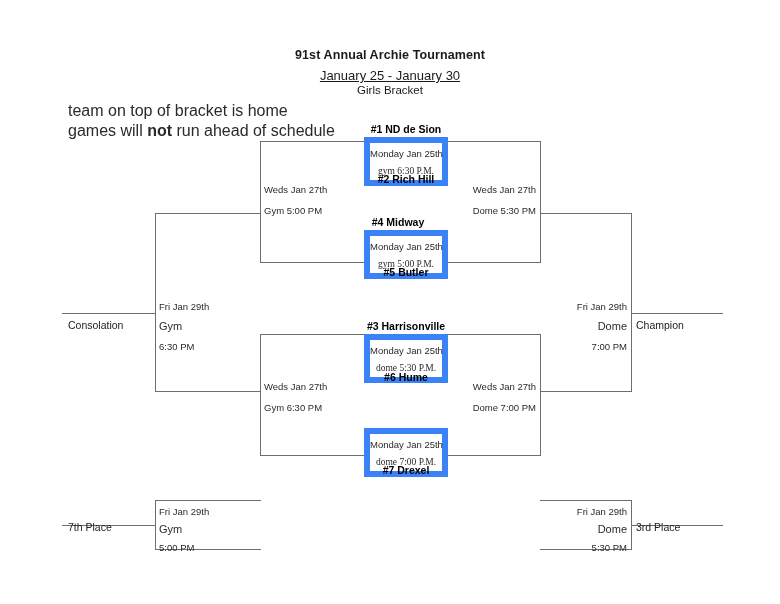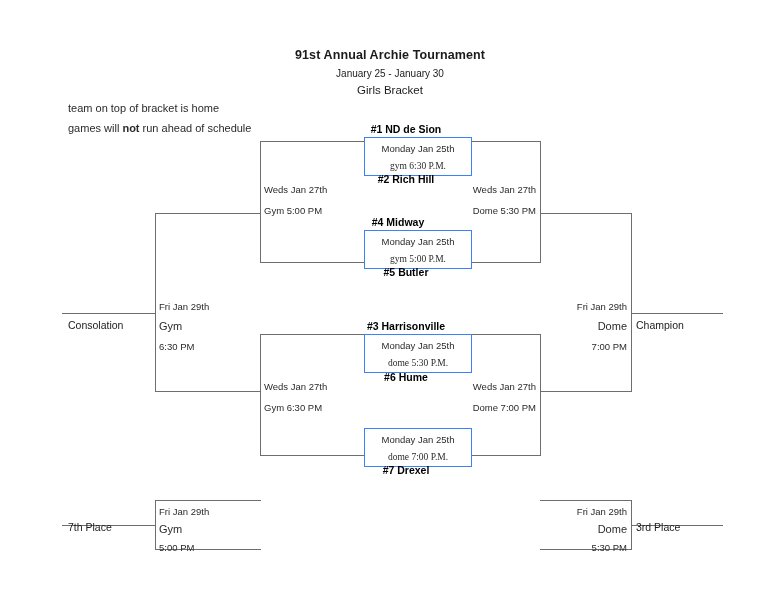--- a/index.html
+++ b/index.html
@@ -21,28 +21,28 @@
 
   
   .hdr {
     position: absolute;
     left: 0;
     width: 780px;
     text-align: center;
     color: #1b1b1b;
   }
   #title       { top: 48px;  font-size: 12.5px; font-weight: bold; letter-spacing: .1px; }
-  #dates       { top: 68px;  font-size: 10px; }
+  #dates       { top: 68px;  font-size: 13px; text-decoration: underline; }
   #subtitle    { top: 84px;  font-size: 11.5px; }
 
   
   .note {
     position: absolute;
     left: 68px;
-    font-size: 11px;
+    font-size: 16px;
     color: #2a2a2a;
     white-space: nowrap;
   }
   #note1 { top: 102px; }
   #note2 { top: 122px; }
   #note2 b { font-weight: bold; }
 
   
   .vline {
     position: absolute;
@@ -51,22 +51,22 @@
   }
   .hline {
     position: absolute;
     height: 1px;
     background: #6e6e6e;
   }
 
   
   .game {
     position: absolute;
-    width: 108px;
-    border: 1px solid #3b82f6;
+    width: 84px;
+    border: 6px solid #3b82f6;
     box-sizing: border-box;
     background: #fff;
   }
   .game .when,
   .game .where {
     font-size: 9.5px;
     color: #2a2a2a;
     text-align: center;
     white-space: nowrap;
   }

